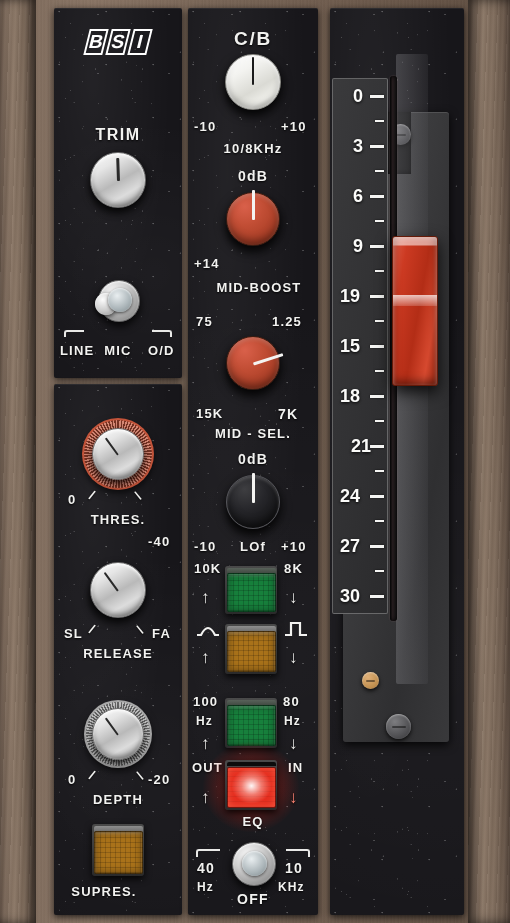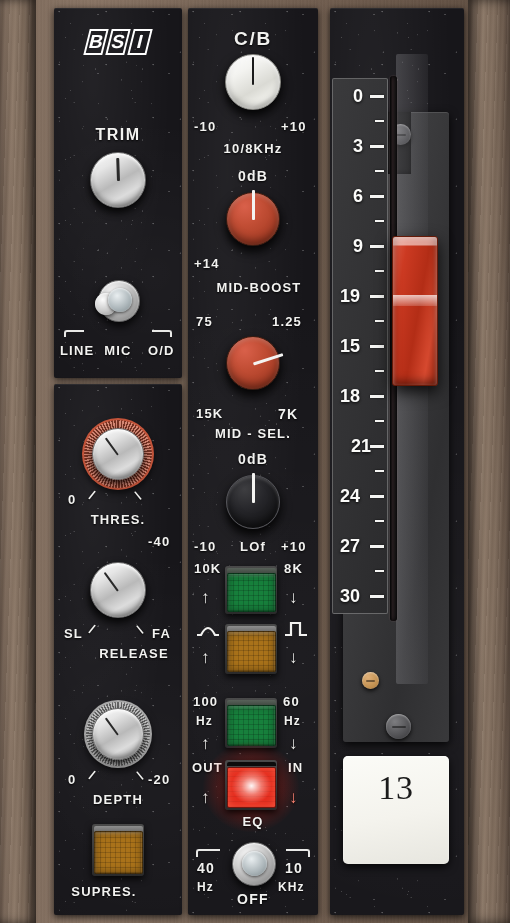--- a/index.html
+++ b/index.html
@@ -351,21 +351,21 @@
 
       <div class="kshadow" style="left:34px; top:184px; width:62px; height:62px;"></div>
       <div class="knob k-silver" style="left:36px; top:178px; width:56px; height:56px;">
         <div class="ptr" style="left:26px; top:5px; width:2.4px; height:23px;
              background:#2a2a2a; transform:rotate(-36deg);"></div>
       </div>
       <div class="lbl" style="left:10px; top:242px; font-size:13px;">SL</div>
       <div class="lbl" style="left:36px; top:238px; font-size:13px; transform:rotate(28deg);">/</div>
       <div class="lbl" style="left:84px; top:238px; font-size:13px; transform:rotate(-28deg);">\</div>
       <div class="lbl" style="left:98px; top:242px; font-size:13px;">FA</div>
-      <div class="lbl c" style="left:80px; top:262px; font-size:13px;">RELEASE</div>
+      <div class="lbl c" style="left:64px; top:262px; font-size:13px;">RELEASE</div>
 
       <div class="collar sil" style="left:32px; top:318px; width:64px; height:64px;"></div>
       <div class="knob k-silver" style="left:38px; top:324px; width:52px; height:52px;">
         <div class="ptr" style="left:24px; top:5px; width:2.2px; height:21px;
              background:#2a2a2a; transform:rotate(-36deg);"></div>
       </div>
       <div class="lbl" style="left:14px; top:388px; font-size:13px;">0</div>
       <div class="lbl" style="left:36px; top:384px; font-size:13px; transform:rotate(28deg);">/</div>
       <div class="lbl" style="left:84px; top:384px; font-size:13px; transform:rotate(-28deg);">\</div>
       <div class="lbl" style="left:94px; top:388px; font-size:13px;">-20</div>
@@ -441,21 +441,21 @@
       </svg>
       <div class="glyph" style="left:13px; top:640px; font-size:17px;">↑</div>
       <div class="glyph" style="left:101px; top:640px; font-size:17px;">↓</div>
       <div class="sqbtn btn-amber" style="left:37px; top:616px; width:52px; height:50px;">
         <div class="bezel"></div>
         <div class="top-strip"></div>
         <div class="cap"></div>
       </div>
 
       <div class="lbl" style="left:5px;  top:686px; font-size:13px;">100</div>
-      <div class="lbl" style="left:95px; top:686px; font-size:13px;">60</div>
+      <div class="lbl" style="left:95px; top:686px; font-size:13px;">80</div>
       <div class="lbl" style="left:8px;  top:706px; font-size:12px;">Hz</div>
       <div class="lbl" style="left:96px; top:706px; font-size:12px;">Hz</div>
       <div class="glyph" style="left:13px; top:726px; font-size:17px;">↑</div>
       <div class="glyph" style="left:101px; top:726px; font-size:17px;">↓</div>
       <div class="sqbtn btn-green" style="left:37px; top:690px; width:52px; height:50px;">
         <div class="bezel"></div>
         <div class="top-strip"></div>
         <div class="cap"></div>
       </div>
 
@@ -532,19 +532,16 @@
         <div class="tick-num" style="left:12px;  top:367px;">21</div>
         <div class="tick-num" style="left:1px;  top:417px;">24</div>
         <div class="tick-num" style="left:1px;  top:467px;">27</div>
         <div class="tick-num" style="left:1px;  top:517px;">30</div>
       </div>
 
       <div id="fader-rail"></div>
       <div id="fader-slot"></div>
       <div id="fader-cap"></div>
 
-      <div id="number-card">
-        <div class="num">13</div>
-      </div>
     </div>
   </div>
 
 </div>
 
 </body></html>

